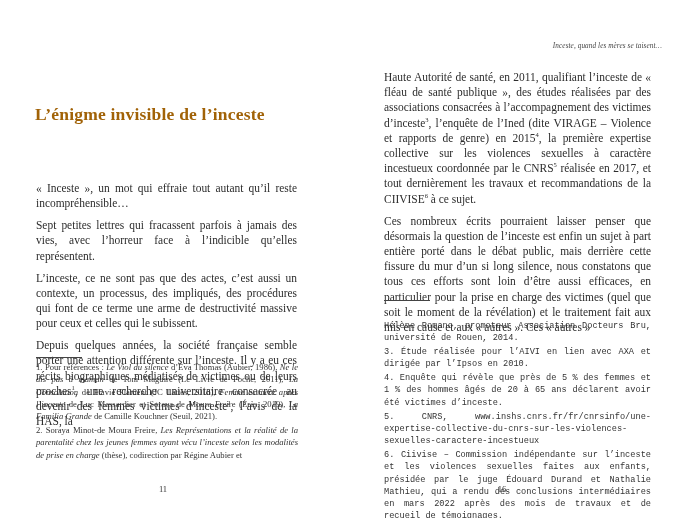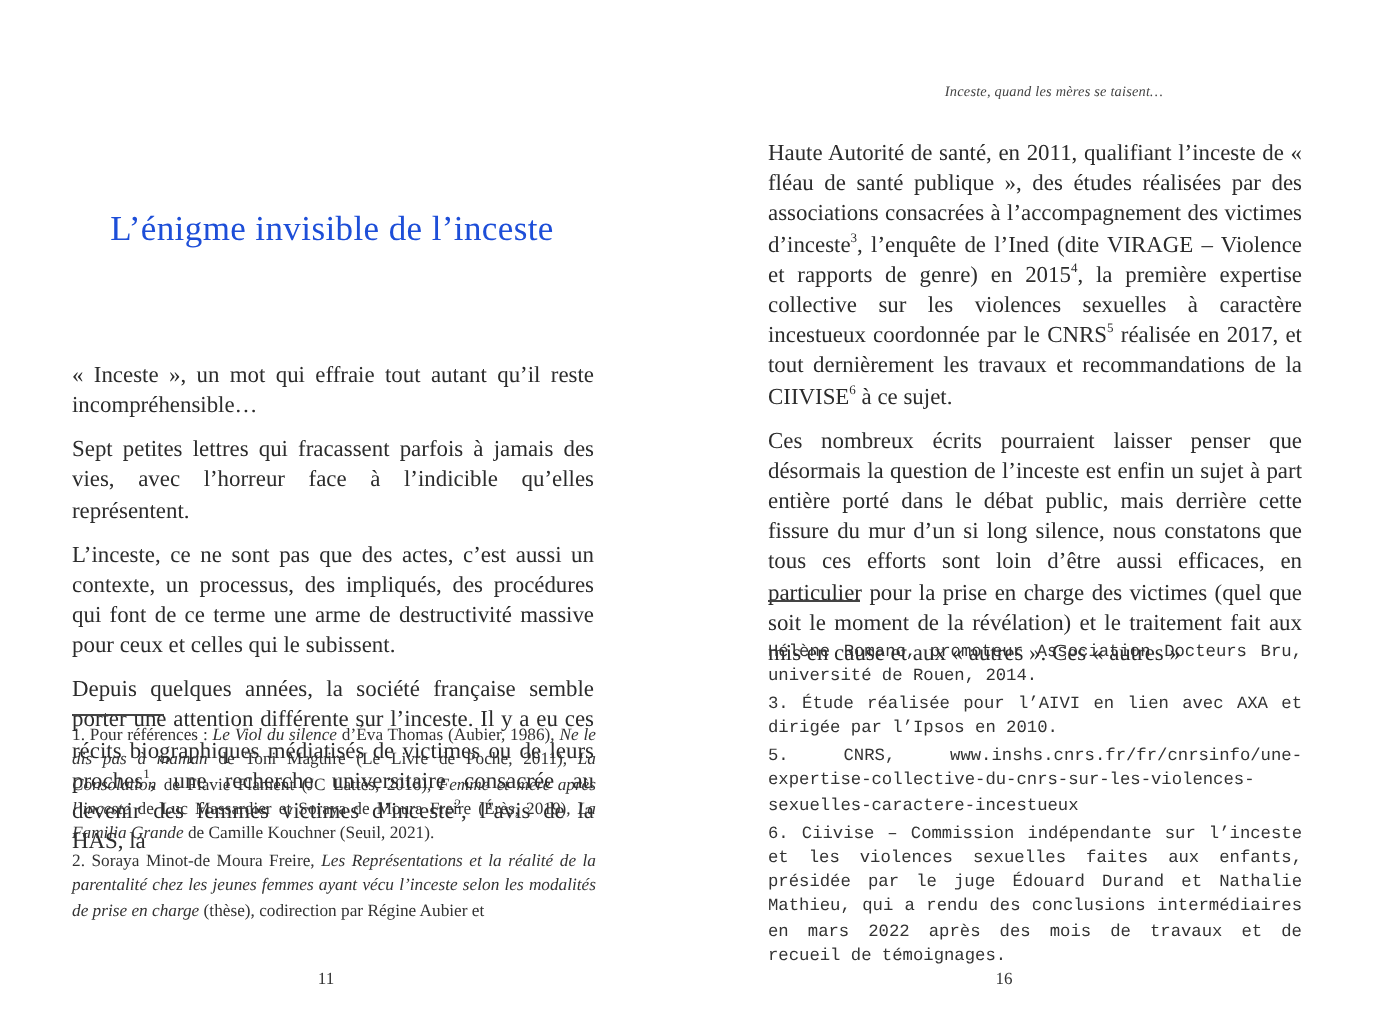--- a/index.html
+++ b/index.html
@@ -1,24 +1,24 @@
 <!DOCTYPE html>
 <html><head>
 <meta charset="utf-8">
 <style>
   html, body { margin:0; padding:0; background:#ffffff; }
   body { width:700px; height:518px; position:relative; overflow:hidden;
          font-family:"Liberation Serif","DejaVu Serif",serif; color:#2a2a2a; }
   .page { position:absolute; top:0; height:518px; }
   .page-left { left:0; width:350px; }
   .page-right { left:350px; width:350px; }
-  .running-head { position:absolute; top:42px; left:42px; width:270px; text-align:center;
+  .running-head { position:absolute; top:42px; left:42px; width:270px; text-align:right;
                   font-style:italic; font-size:7.2px; color:#444; letter-spacing:0.1px; }
-  .chapter-title { position:absolute; top:104px; left:35px; width:262px; text-align:center;
-                   font-size:17.5px; color:#1d4ed8; letter-spacing:0.2px; }
+  .chapter-title { position:absolute; top:104px; left:35px; width:262px; text-align:left;
+                   font-size:17.5px; color:#a16207; letter-spacing:0.2px;font-weight:bold; }
   .body-text { position:absolute; font-size:11.45px; line-height:15.2px; text-align:justify;
                color:#2c2c2c; }
   .body-text p { margin:0 0 6.8px 0; }
   .left-body { top:181px; left:36px; width:261px; }
   .right-body { top:70px; left:34px; width:267px; }
   sup { font-size:6.5px; line-height:0; vertical-align:super; }
   .rule { position:absolute; height:0; border-top:0.8px solid #444; width:46px; }
   .left-rule { top:357px; left:36px; }
   .right-rule { top:300px; left:34px; }
   .notes { position:absolute; font-size:8.65px; line-height:12.3px; text-align:justify; color:#333; }
@@ -59,18 +59,19 @@
   <div class="body-text right-body">
     <p><span>Haute Autorité de santé, en 2011, qualifiant l’inceste de « fléau de santé publique », des études réalisées par des associations consacrées à l’accompagnement des victimes d’inceste</span><sup>3</sup><span>, l’enquête de l’Ined (dite VIRAGE – Violence et rapports de genre) en 2015</span><sup>4</sup><span>, la première expertise collective sur les violences sexuelles à caractère incestueux coordonnée par le CNRS</span><sup>5</sup><span> réalisée en 2017, et tout dernièrement les travaux et recommandations de la CIIVISE</span><sup>6</sup><span> à ce sujet.</span></p>
     <p>Ces nombreux écrits pourraient laisser penser que désormais la question de l’inceste est enfin un sujet à part entière porté dans le débat public, mais derrière cette fissure du mur d’un si long silence, nous constatons que tous ces efforts sont loin d’être aussi efficaces, en particulier pour la prise en charge des victimes (quel que soit le moment de la révélation) et le traitement fait aux mis en cause et aux « autres ». Ces « autres »</p>
   </div>
 
   <div class="rule right-rule"></div>
 
   <div class="notes right-notes">
     <p>Hélène Romano, promoteur Association Docteurs Bru, université de Rouen, 2014.</p>
     <p>3. Étude réalisée pour l’AIVI en lien avec AXA et dirigée par l’Ipsos en 2010.</p>
+    <p>4. Enquête qui révèle que près de 5 % des femmes et 1 % des hommes âgés de 20 à 65 ans déclarent avoir été victimes d’inceste.</p>
     <p>5. CNRS, www.inshs.cnrs.fr/fr/cnrsinfo/une-expertise-collective-du-cnrs-sur-les-violences-sexuelles-caractere-incestueux</p>
     <p>6. Ciivise – Commission indépendante sur l’inceste et les violences sexuelles faites aux enfants, présidée par le juge Édouard Durand et Nathalie Mathieu, qui a rendu des conclusions intermédiaires en mars 2022 après des mois de travaux et de recueil de témoignages.</p>
   </div>
 
   <div class="folio right-folio">16</div>
 </div>
 
 </body></html>

